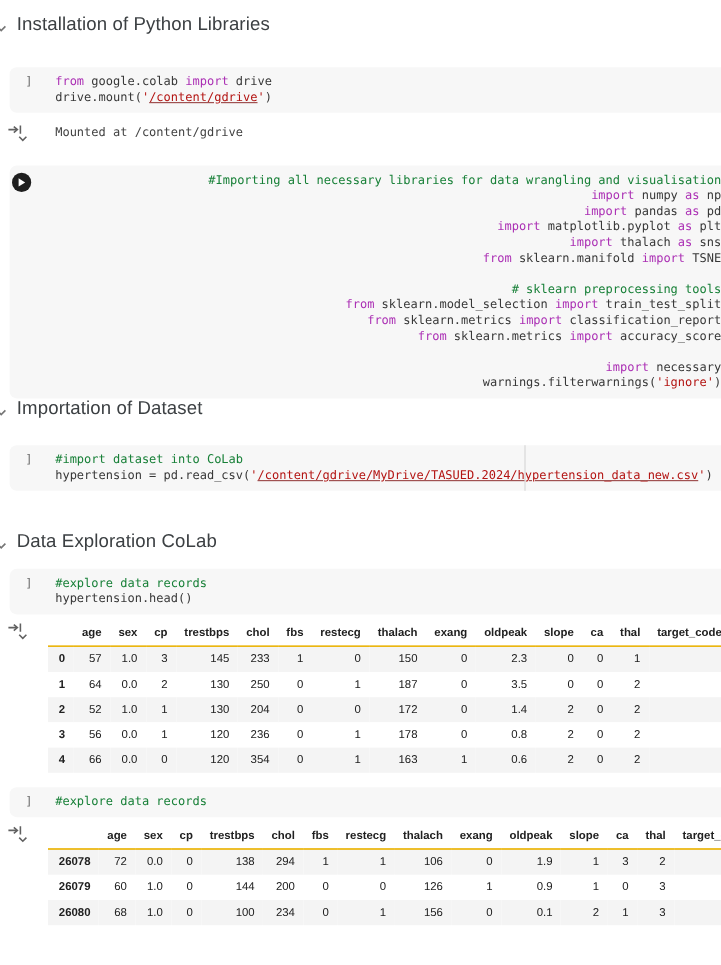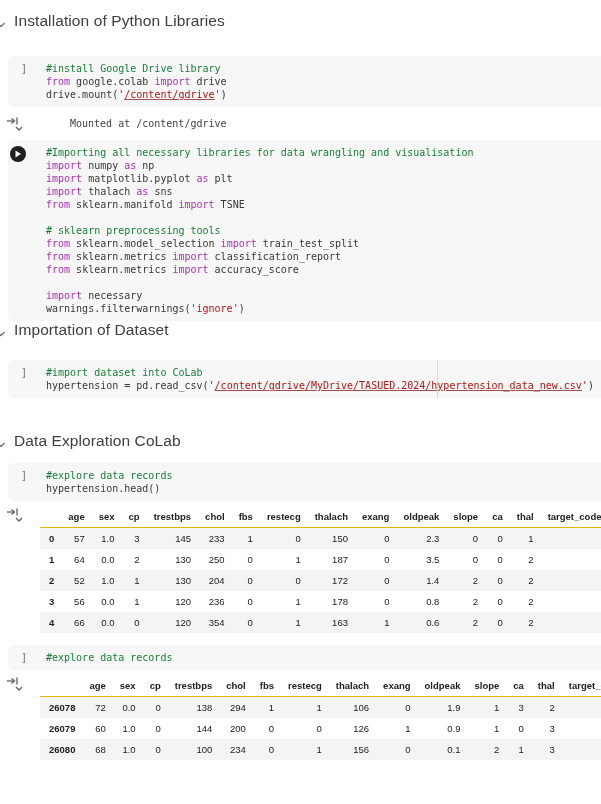--- a/index.html
+++ b/index.html
@@ -43,22 +43,22 @@
   table.df th { font-weight:bold; text-align:right; padding:4px 7px 5px 7px; }
   table.df thead th { border-bottom:1px solid #eab308; }
   table.df td { text-align:right; padding:5px 7px; }
   table.df tbody th { text-align:right; padding:5px 7px 5px 9px; }
   table.df tbody tr:nth-child(odd) { background:#f4f4f4; }
   table.df tbody tr:nth-child(even) { background:#ffffff; }
 
   
   #h1  { padding-top:12px; }
   #cell-install { margin-top:26px; }
-  #out-mounted  { margin-top:9px;gap:24px; }
-  #cell-imports { margin-top:8px; }
+  #out-mounted  { margin-top:9px; }
+  #cell-imports { margin-top:19px;text-align:right; }
   #h2  { }
   #cell-read    { margin-top:21px; }
   #h3  { margin-top:34px; }
   #cell-head    { margin-top:13px; }
   #out-head     { margin-top:6px; }
   #cell-tail    { margin-top:12px; }
   #out-tail     { margin-top:6px; }
 </style>
 </head>
 <body>
@@ -72,21 +72,20 @@
         </svg>
     </span>
     <span class="title">Installation of Python Libraries</span>
   </div>
 
   <div class="code-cell" id="cell-install">
     <div class="gutter">
       <span class="bracket">]</span>
     </div>
     <div class="code-area">
-        <div class="code-line"><span class="tk-cm">#install Google Drive library</span></div>
         <div class="code-line"><span class="tk-kw">from</span><span class="tk-pl"> google.colab </span><span class="tk-kw">import</span><span class="tk-pl"> drive</span></div>
         <div class="code-line"><span class="tk-pl">drive.mount(</span><span class="tk-str">'</span><span class="tk-lnk">/content/gdrive</span><span class="tk-str">'</span><span class="tk-pl">)</span></div>
       </div>
   </div>
 
   <div class="output-row" id="out-mounted">
     <div class="out-gutter">
       <span class="out-icon">
         <svg width="20" height="16" viewBox="0 0 20 16">
           <g stroke="#616161" stroke-width="1.3" fill="none">
@@ -105,20 +104,21 @@
     <div class="gutter">
       <span class="playbtn">
         <svg width="8" height="8" viewBox="0 0 8 8">
             <path d="M1.5 0.5 L7 4 L1.5 7.5 Z" fill="#ffffff"></path>
           </svg>
       </span>
     </div>
     <div class="code-area">
         <div class="code-line"><span class="tk-cm">#Importing all necessary libraries for data wrangling and visualisation</span></div>
         <div class="code-line"><span class="tk-kw">import</span><span class="tk-pl"> numpy </span><span class="tk-kw">as</span><span class="tk-pl"> np</span></div>
+        <div class="code-line"><span class="tk-kw">import</span><span class="tk-pl"> pandas </span><span class="tk-kw">as</span><span class="tk-pl"> pd</span></div>
         <div class="code-line"><span class="tk-kw">import</span><span class="tk-pl"> matplotlib.pyplot </span><span class="tk-kw">as</span><span class="tk-pl"> plt</span></div>
         <div class="code-line"><span class="tk-kw">import</span><span class="tk-pl"> thalach </span><span class="tk-kw">as</span><span class="tk-pl"> sns</span></div>
         <div class="code-line"><span class="tk-kw">from</span><span class="tk-pl"> sklearn.manifold </span><span class="tk-kw">import</span><span class="tk-pl"> TSNE</span></div>
         <div class="code-line">&nbsp;</div>
         <div class="code-line"><span class="tk-cm"># sklearn preprocessing tools</span></div>
         <div class="code-line"><span class="tk-kw">from</span><span class="tk-pl"> sklearn.model_selection </span><span class="tk-kw">import</span><span class="tk-pl"> train_test_split</span></div>
         <div class="code-line"><span class="tk-kw">from</span><span class="tk-pl"> sklearn.metrics </span><span class="tk-kw">import</span><span class="tk-pl"> classification_report</span></div>
         <div class="code-line"><span class="tk-kw">from</span><span class="tk-pl"> sklearn.metrics </span><span class="tk-kw">import</span><span class="tk-pl"> accuracy_score</span></div>
         <div class="code-line">&nbsp;</div>
         <div class="code-line"><span class="tk-kw">import</span><span class="tk-pl"> necessary</span></div>

